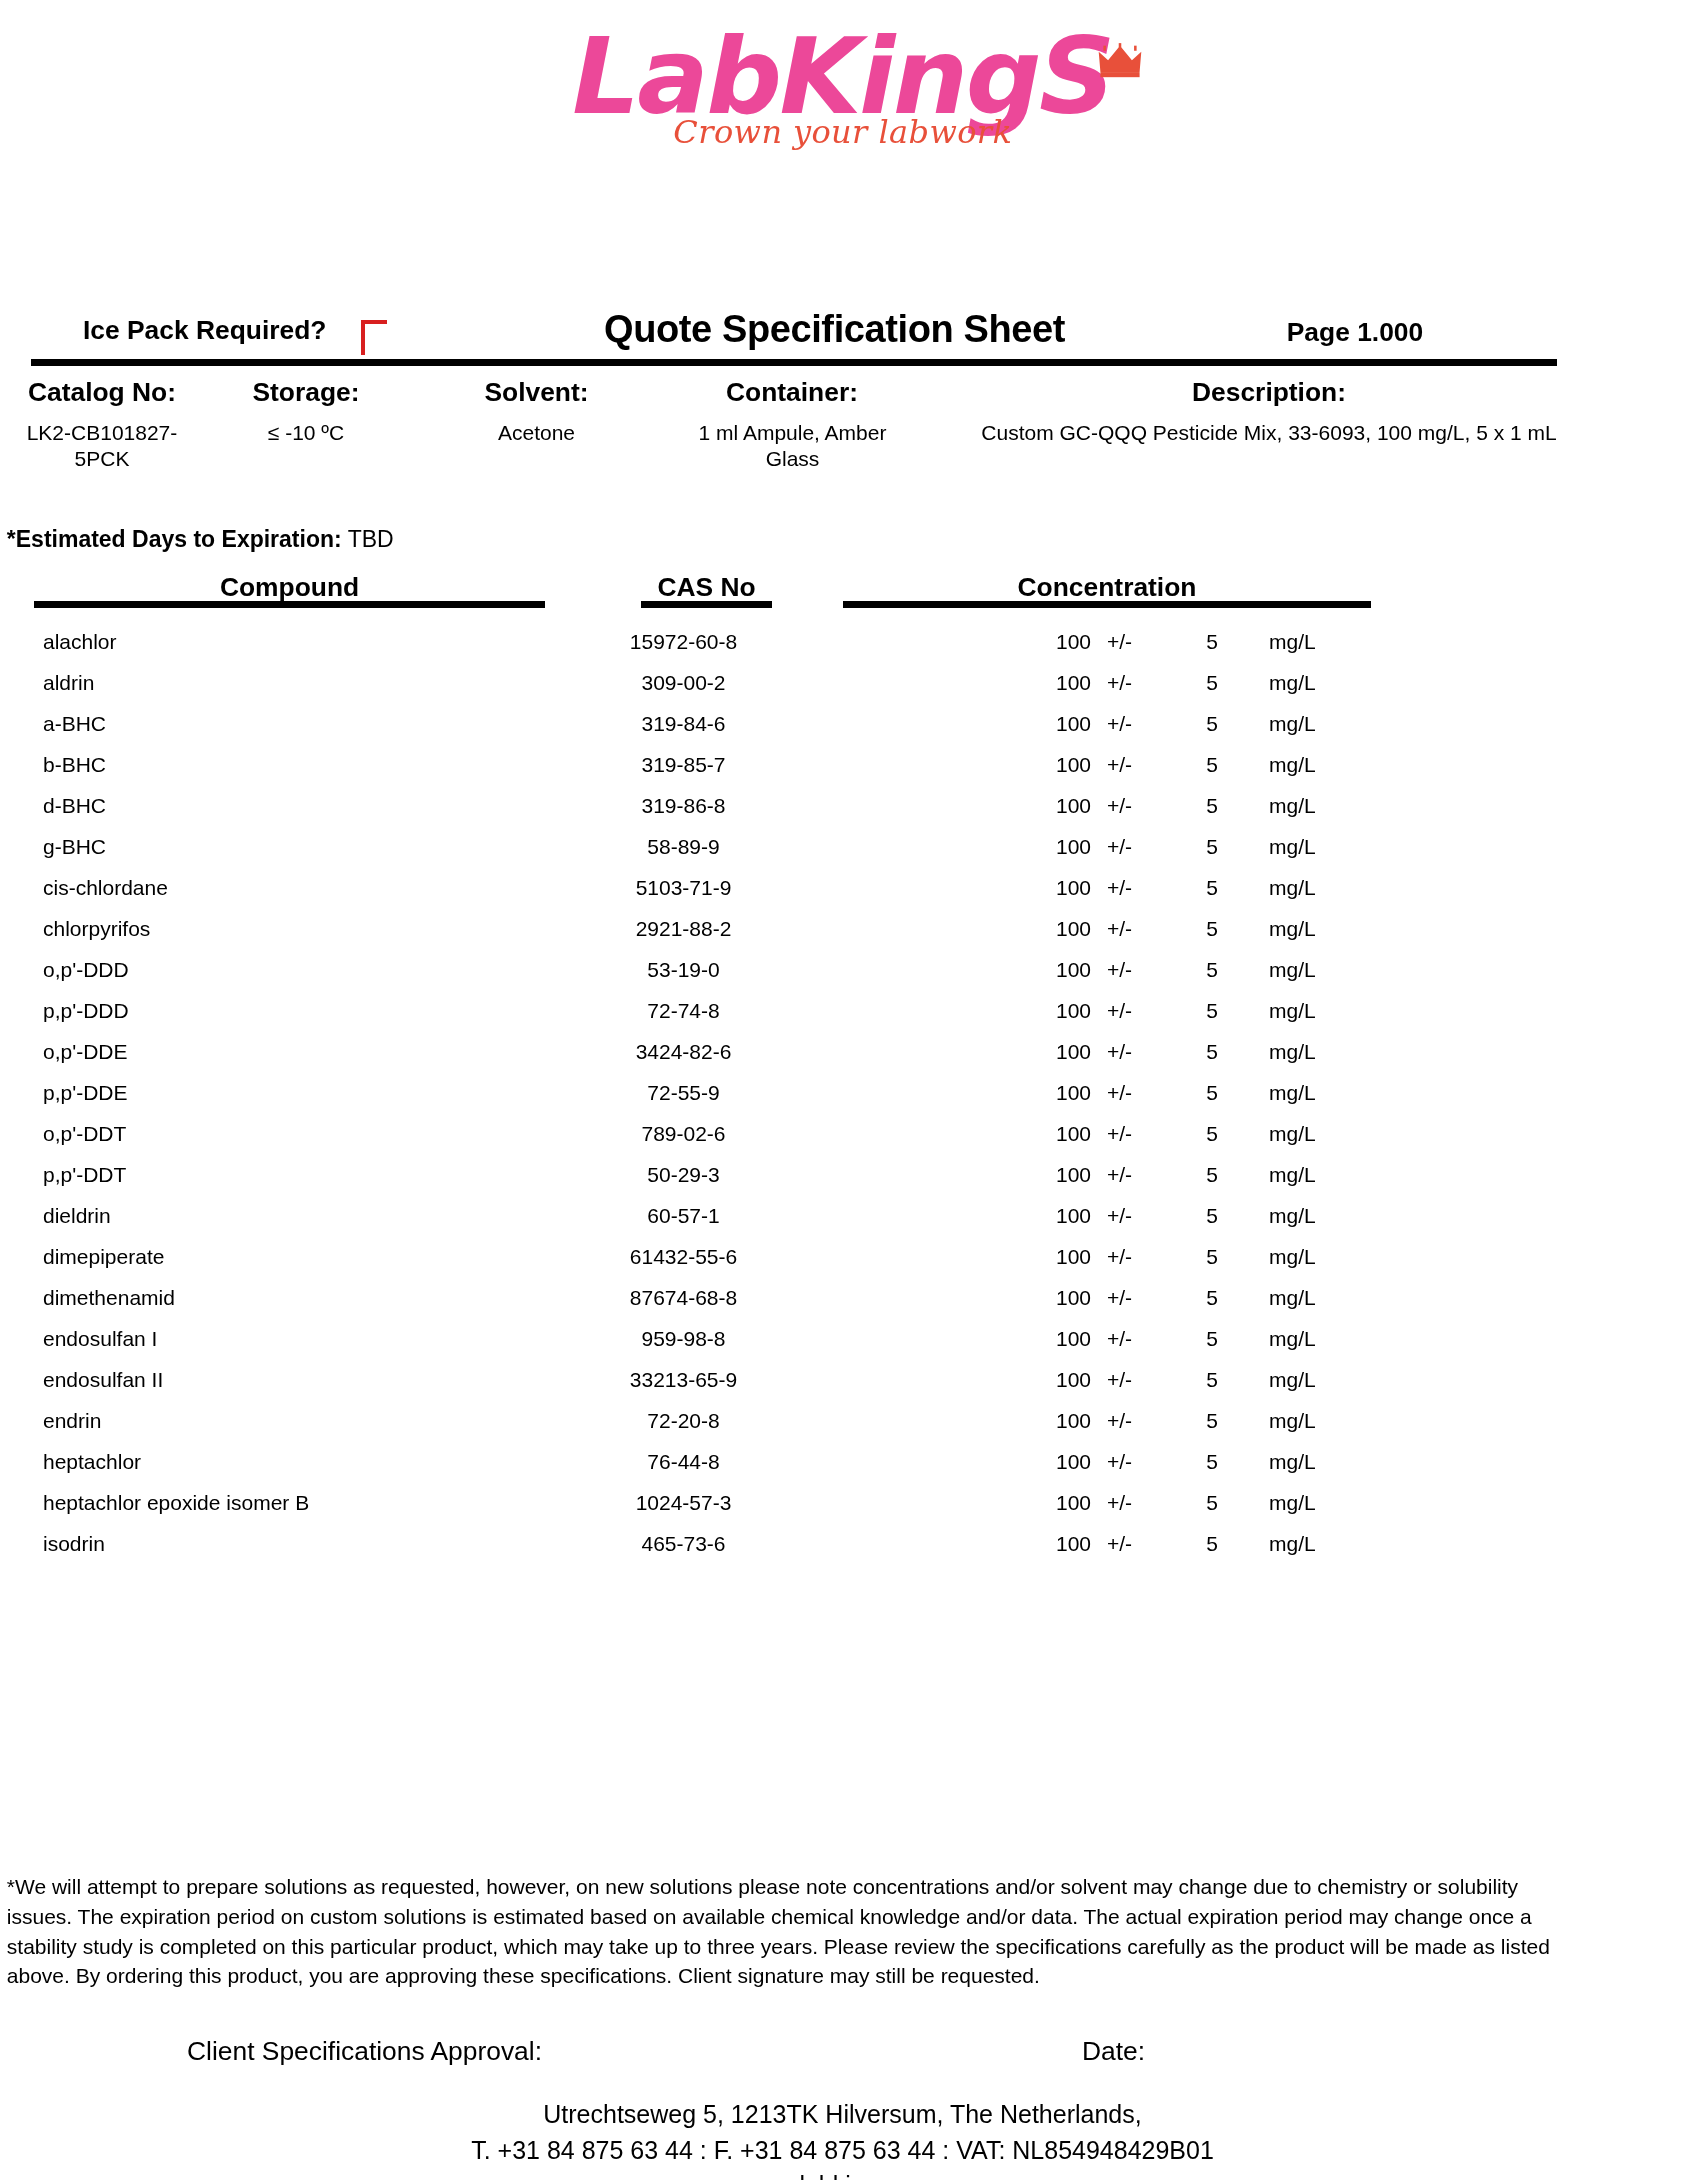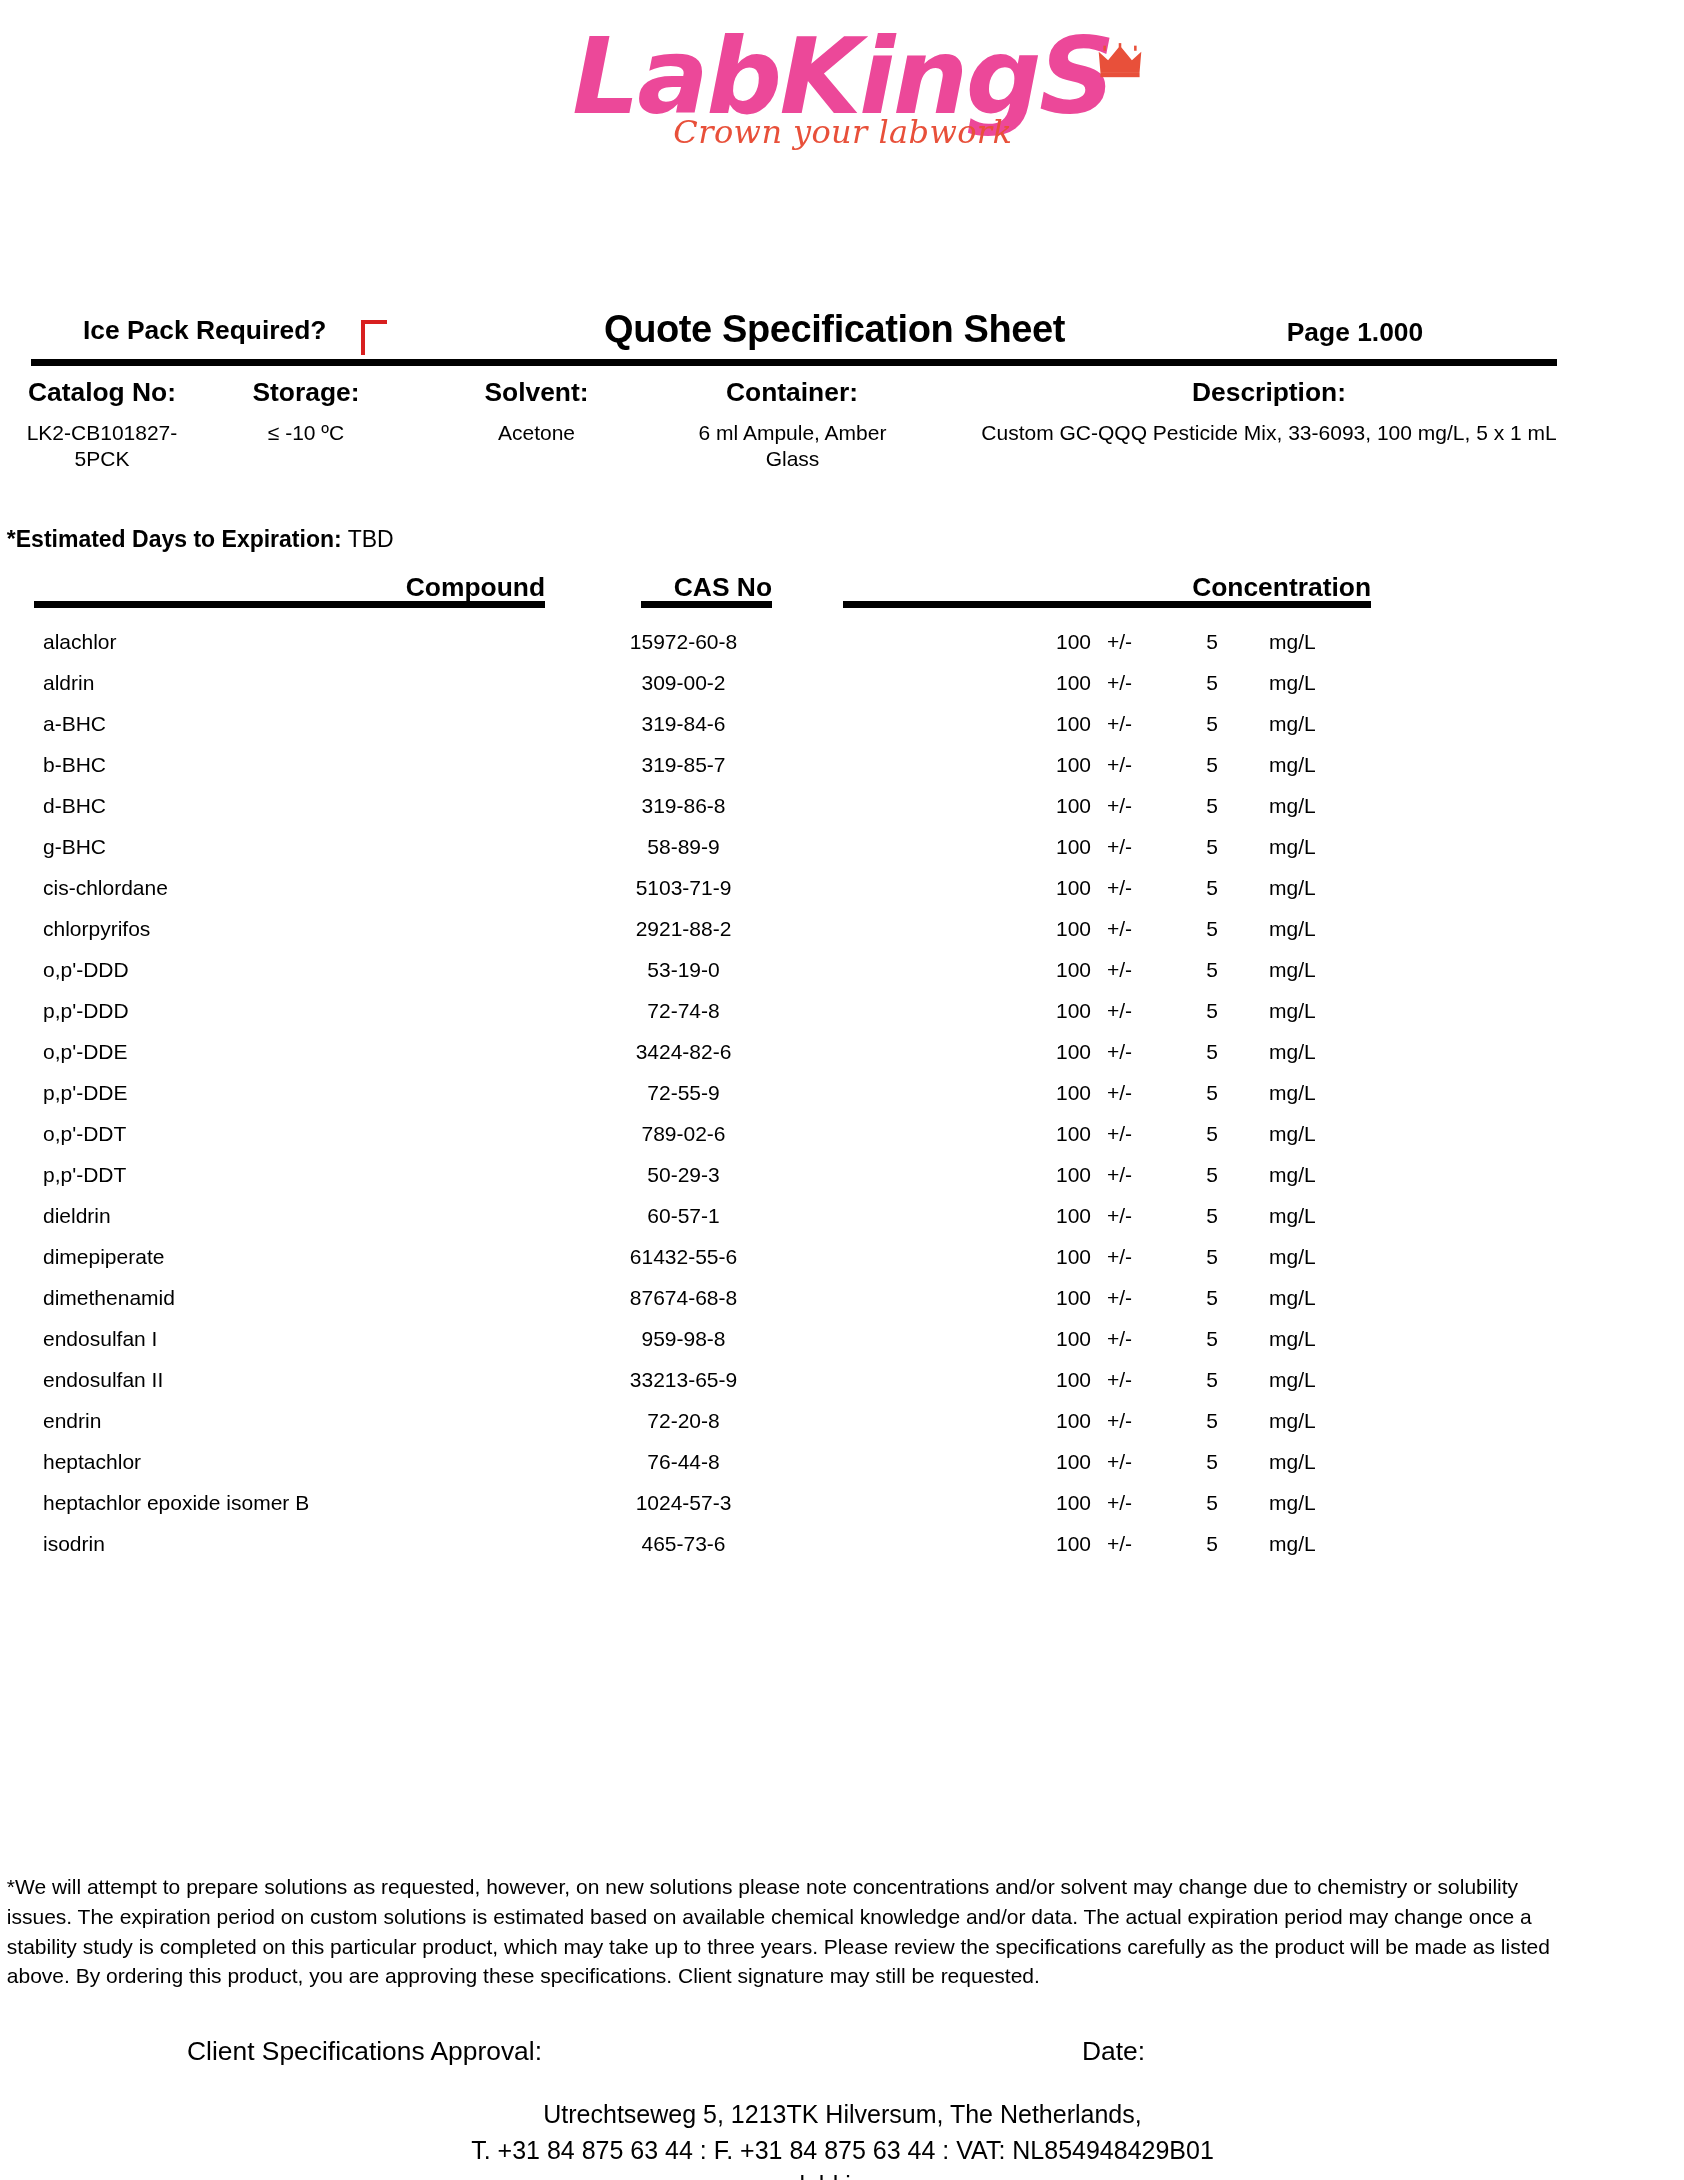--- a/index.html
+++ b/index.html
@@ -139,21 +139,21 @@
   #expiration-line .exp-value {
     font-weight: normal;
   }
 
   
   .col-head {
     position: absolute;
     top: 572px;
     font-weight: bold;
     font-size: 26.4px;
-    text-align: right;
+    text-align: center;
   }
   #ch-compound { left: 34px;  width: 511px; }
   #ch-cas      { left: 641px; width: 131px; }
   #ch-conc     { left: 843px; width: 528px; }
 
   .col-rule {
     position: absolute;
     top: 601px;
     height: 6.8px;
     background: #000000;
@@ -277,21 +277,21 @@
 <div class="field-head" id="fh-catalog">Catalog No:</div>
 <div class="field-val" id="fv-catalog">LK2-CB101827-5PCK</div>
 
 <div class="field-head" id="fh-storage">Storage:</div>
 <div class="field-val" id="fv-storage">≤ -10 ºC</div>
 
 <div class="field-head" id="fh-solvent">Solvent:</div>
 <div class="field-val" id="fv-solvent">Acetone</div>
 
 <div class="field-head" id="fh-container">Container:</div>
-<div class="field-val" id="fv-container">6 ml Ampule, Amber Glass</div>
+<div class="field-val" id="fv-container">1 ml Ampule, Amber Glass</div>
 
 <div class="field-head" id="fh-description">Description:</div>
 <div class="field-val" id="fv-description">Custom GC-QQQ Pesticide Mix, 33-6093, 100 mg/L, 5 x 1 mL</div>
 
 <div id="expiration-line">
   <span class="exp-label">*Estimated Days to Expiration:</span>
   <span class="exp-value">TBD</span>
 </div>
 
 <div class="col-head" id="ch-compound">Compound</div>

